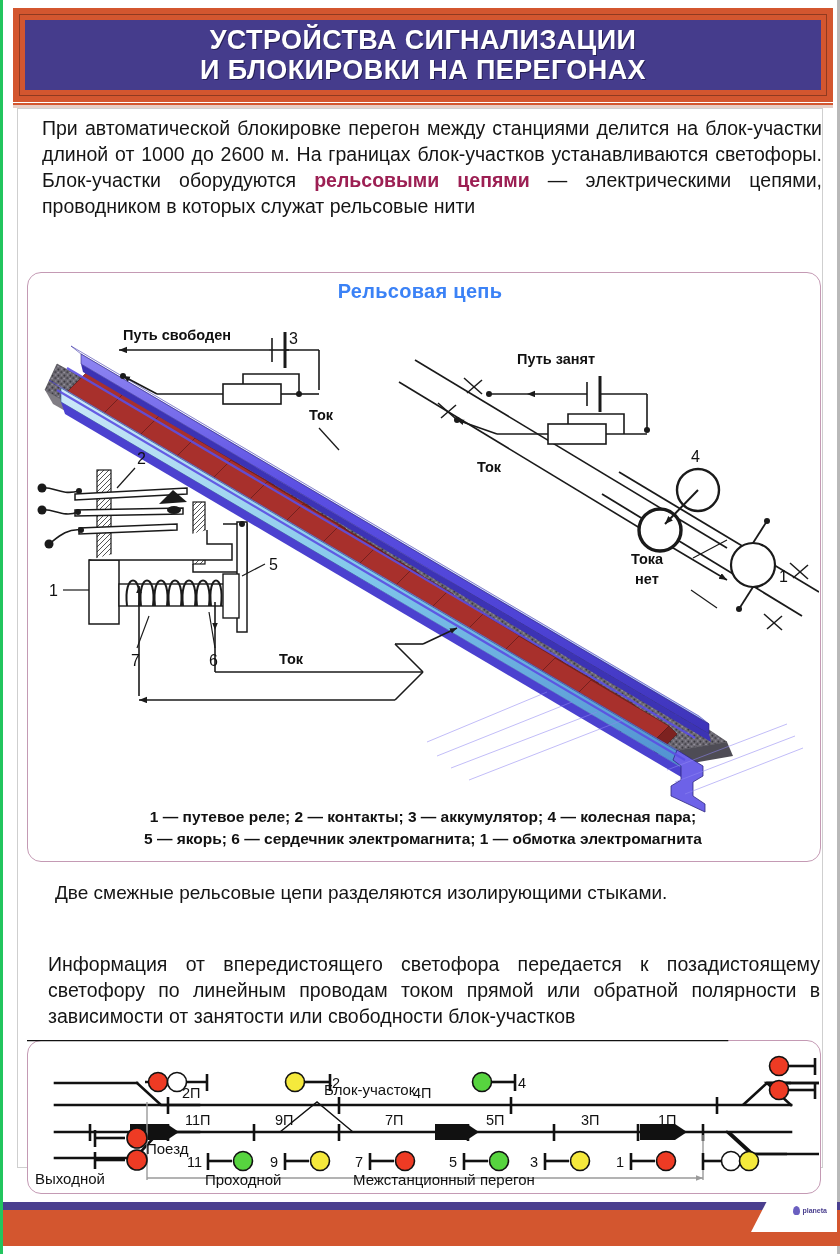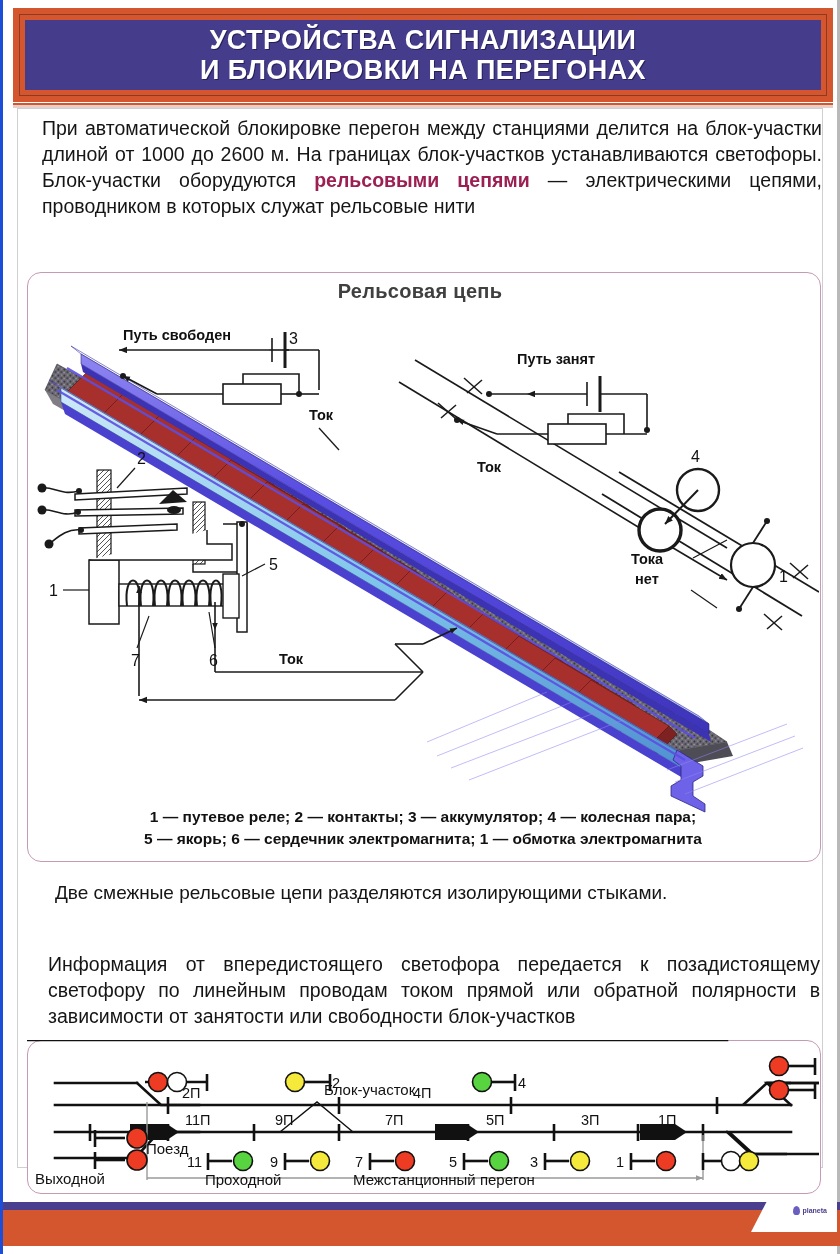--- a/index.html
+++ b/index.html
@@ -6,21 +6,21 @@
   body{
     width:840px;height:1254px;position:relative;overflow:hidden;
     font-family:"Liberation Sans","DejaVu Sans",sans-serif;
     background:#ffffff;
   }
   
   #poster{
     position:absolute;inset:0;
     background:#ffffff;
     box-sizing:border-box;
-    border-left:3px solid #1d4ed8;
+    border-left:3px solid #22c55e;
     border-right:3px solid #b9b9b9;
   }
   #inner-rule{
     position:absolute;left:14px;right:14px;top:108px;bottom:86px;
     border:1px solid #cfcfcf;pointer-events:none;
   }
   
   #header-frame{
     position:absolute;left:10px;top:8px;width:820px;height:94px;
     background:#d3562f;
@@ -62,21 +62,21 @@
   .card{
     position:absolute;
     border:1.6px solid #c49ab4;
     border-radius:14px;
     background:#ffffff;
   }
   #card-rail{left:24px;top:272px;width:792px;height:588px;}
   #card-block{left:24px;top:1040px;width:792px;height:152px;}
   #rail-title{
     position:absolute;left:0;right:0;top:280px;text-align:center;
-    color:#404040;font-weight:bold;font-size:20px;letter-spacing:.3px;
+    color:#3b82f6;font-weight:bold;font-size:20px;letter-spacing:.3px;
   }
   
   #legend{
     position:absolute;left:40px;top:806px;width:760px;
     text-align:center;color:#111;font-weight:bold;font-size:15.5px;
     line-height:1.45;
   }
   #legend div{white-space:nowrap;}
   
   .svg-layer{position:absolute;}

